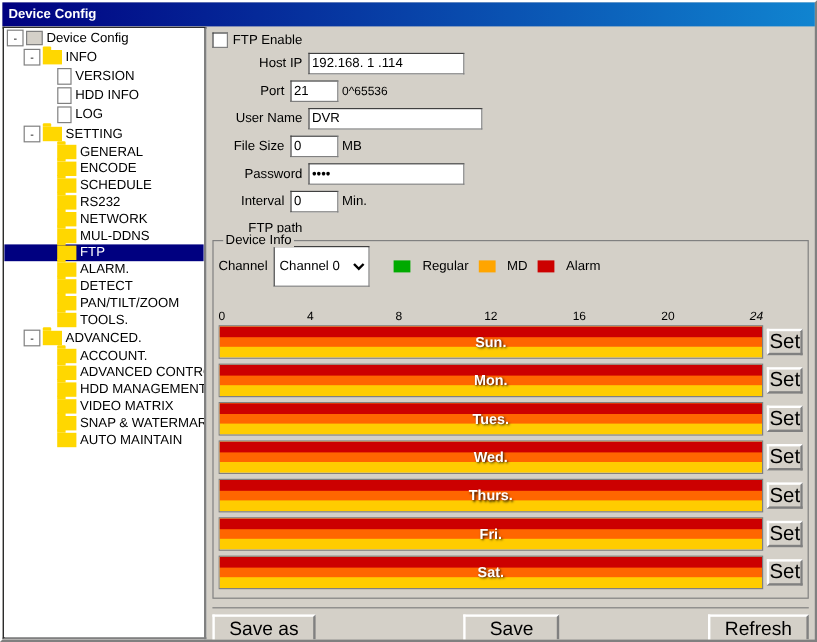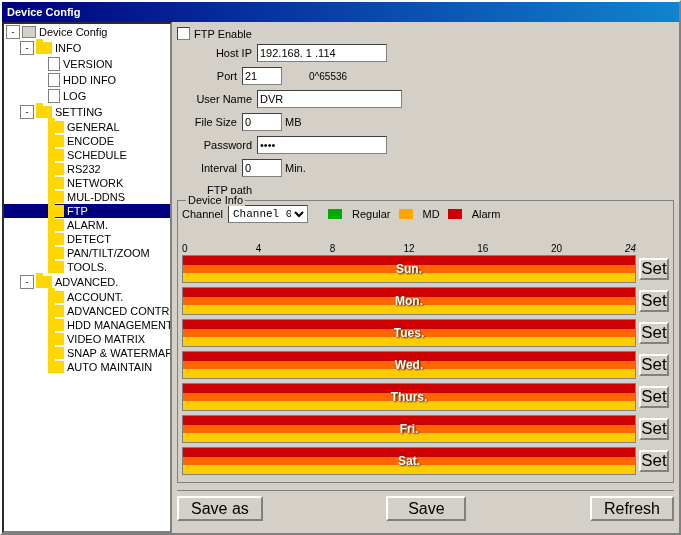--- a/index.html
+++ b/index.html
@@ -191,28 +191,27 @@
     }
 
     .channel-row {
       display: flex;
       align-items: center;
       margin-bottom: 20px;
     }
 
     .channel-label { margin-right: 5px; }
     .channel-select {
-      height: 18px;
+      height: 34px;
       border: 1px solid #808080;
       border-top-color: #404040;
       border-left-color: #404040;
       background: white;
       font-size: 11px;
       width: 80px;
-      font-family: Liberation Mono, monospace;
     }
 
     .legend {
       display: flex;
       align-items: center;
       margin-left: 20px;
       gap: 8px;
     }
     .legend-box {
       width: 14px;
@@ -495,21 +494,21 @@
       </div>
 
       <div style="display:grid; grid-template-columns: 1fr; gap: 2px 10px; margin-bottom:4px;">
         <div class="form-row">
           <span class="form-label">Host IP</span>
           <input class="form-input large-input" type="text" style="width: 130px;" value="192.168. 1 .114">
         </div>
         <div class="form-row">
           <span class="form-label" style="width:65px;">Port</span>
           <input class="form-input small-input" type="text" style="width: 40px; margin-right: 3px;" value="21">
-          <span style="font-size:10px;margin-left:24px;">0^65536</span>
+          <span style="font-size:10px;">0^65536</span>
         </div>
         <div class="form-row">
           <span class="form-label">User Name</span>
           <input class="form-input" type="text" style="width: 145px;" value="DVR">
         </div>
         <div class="form-row">
           <span class="form-label" style="width:65px;">File Size</span>
           <input class="form-input small-input" type="text" style="width: 40px; margin-right: 3px;" value="0">
           <span>MB</span>
         </div>

